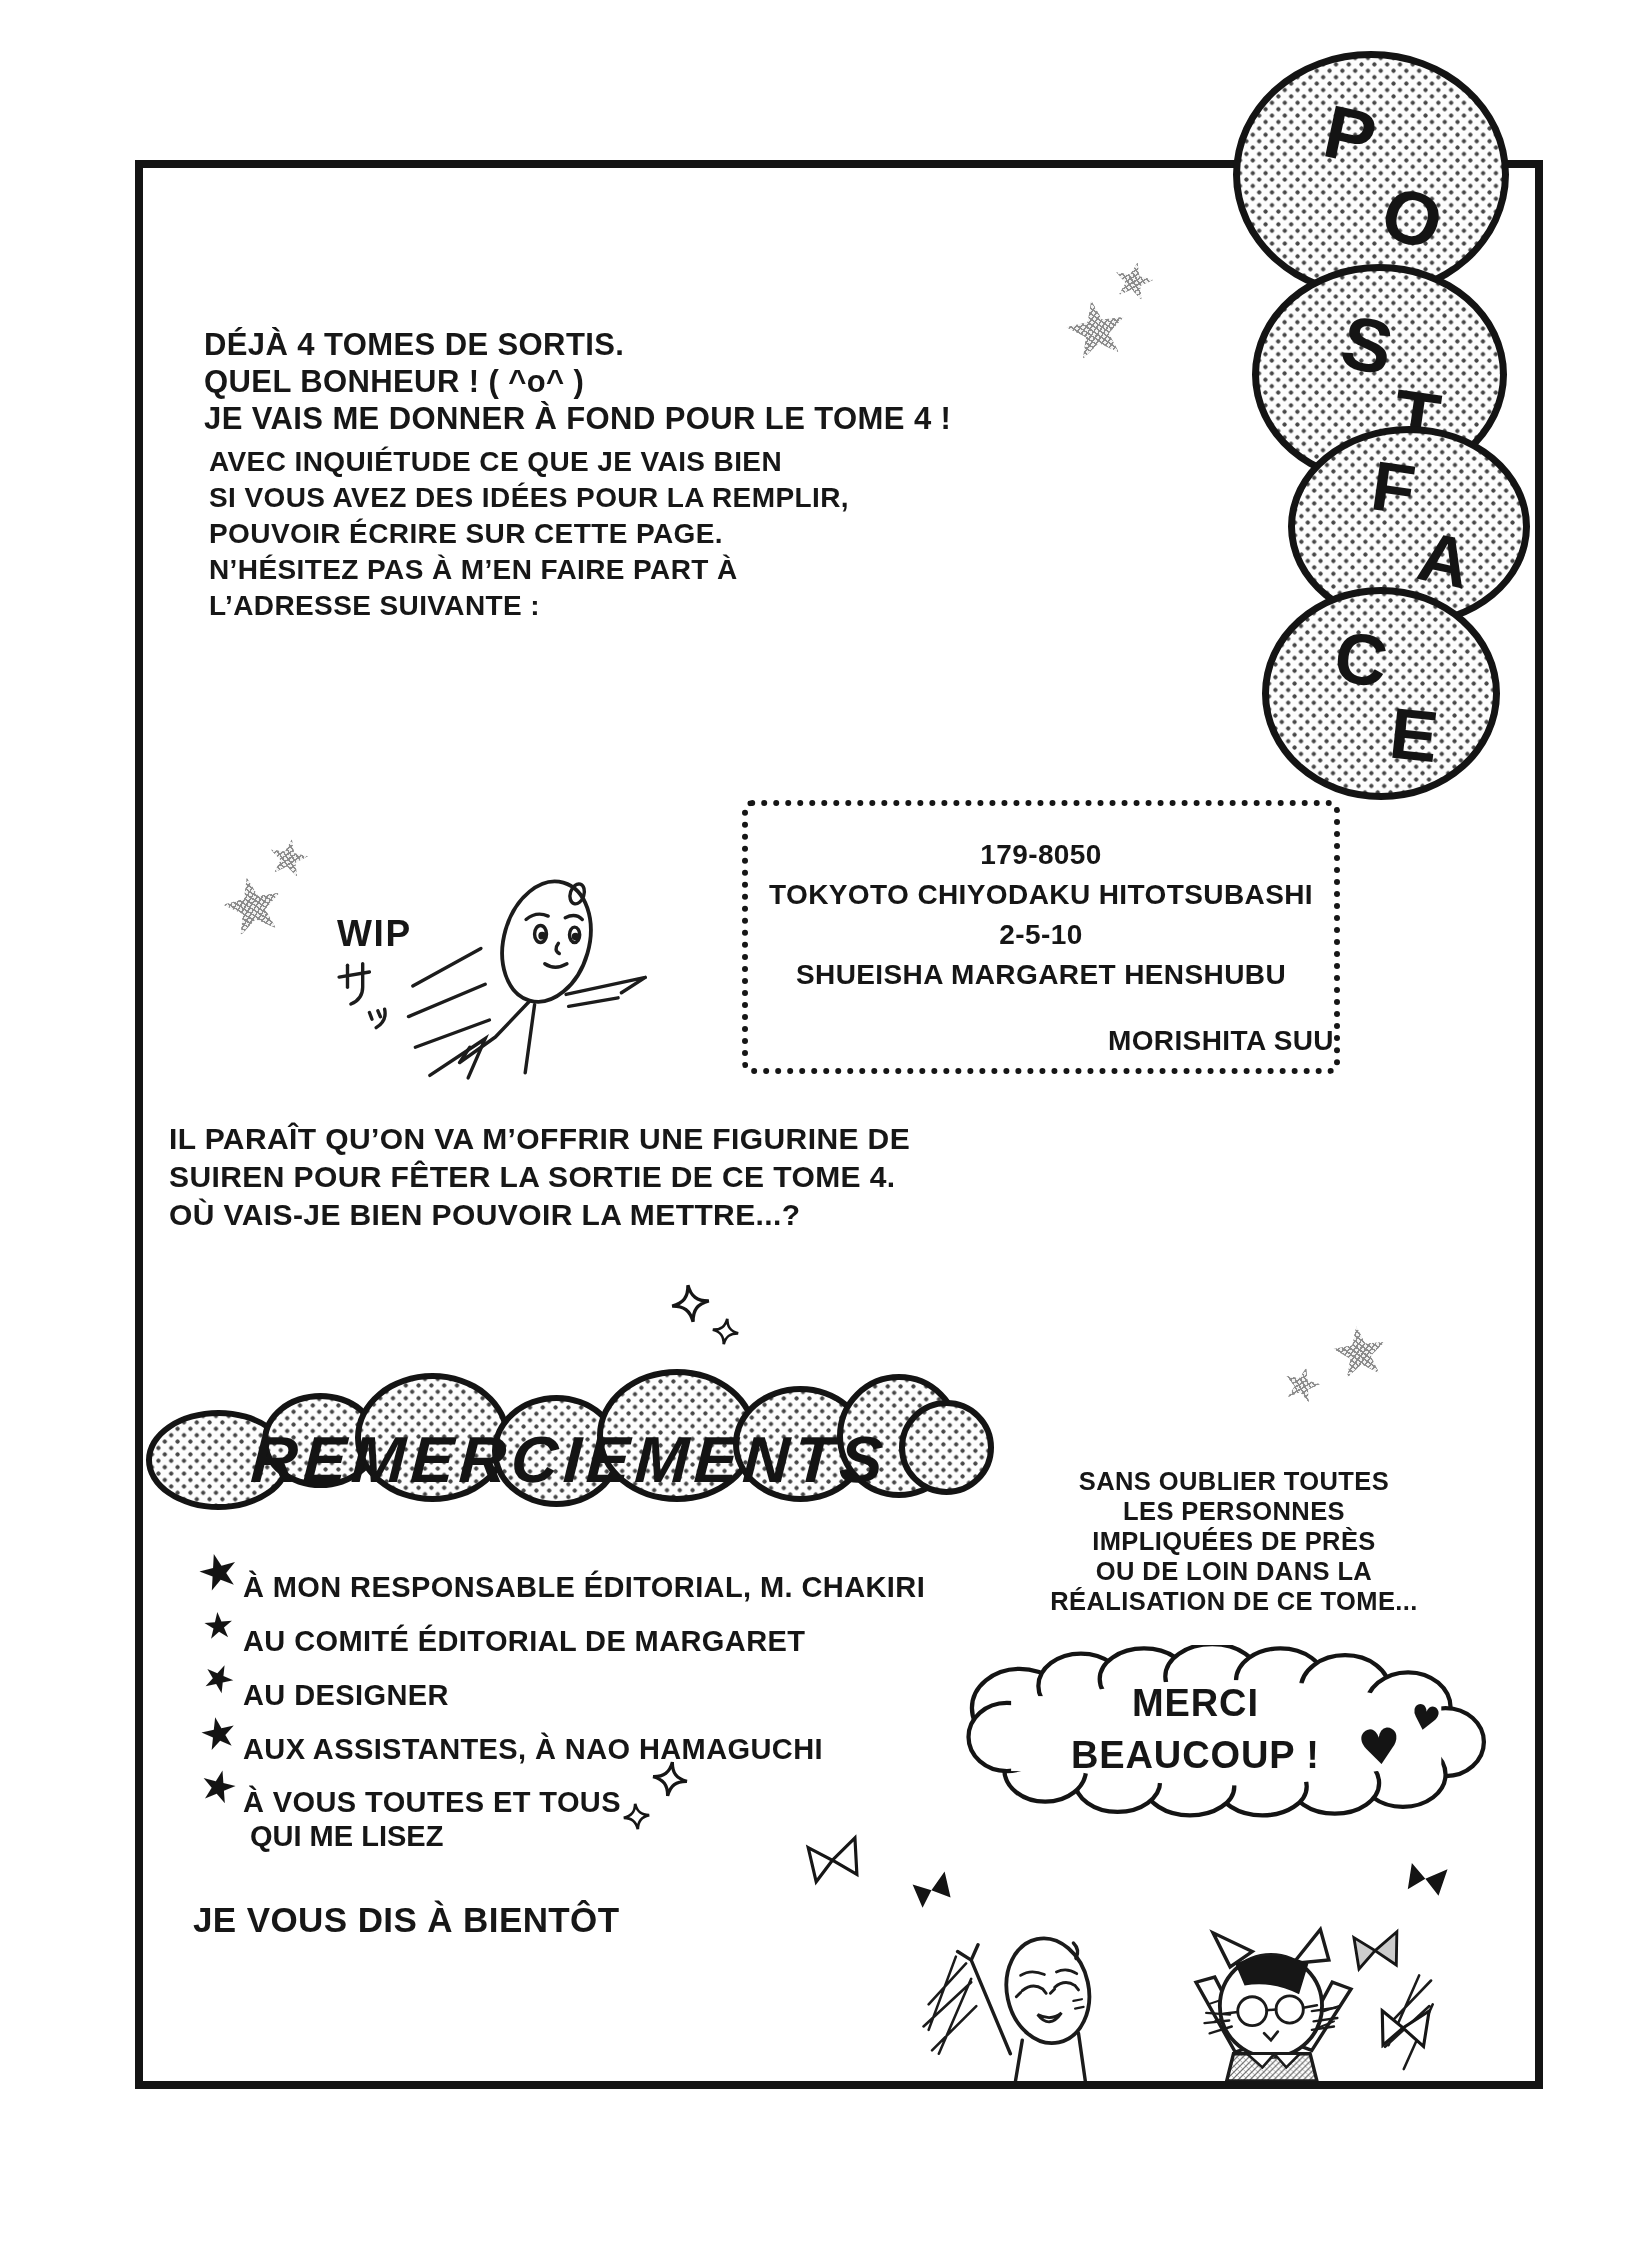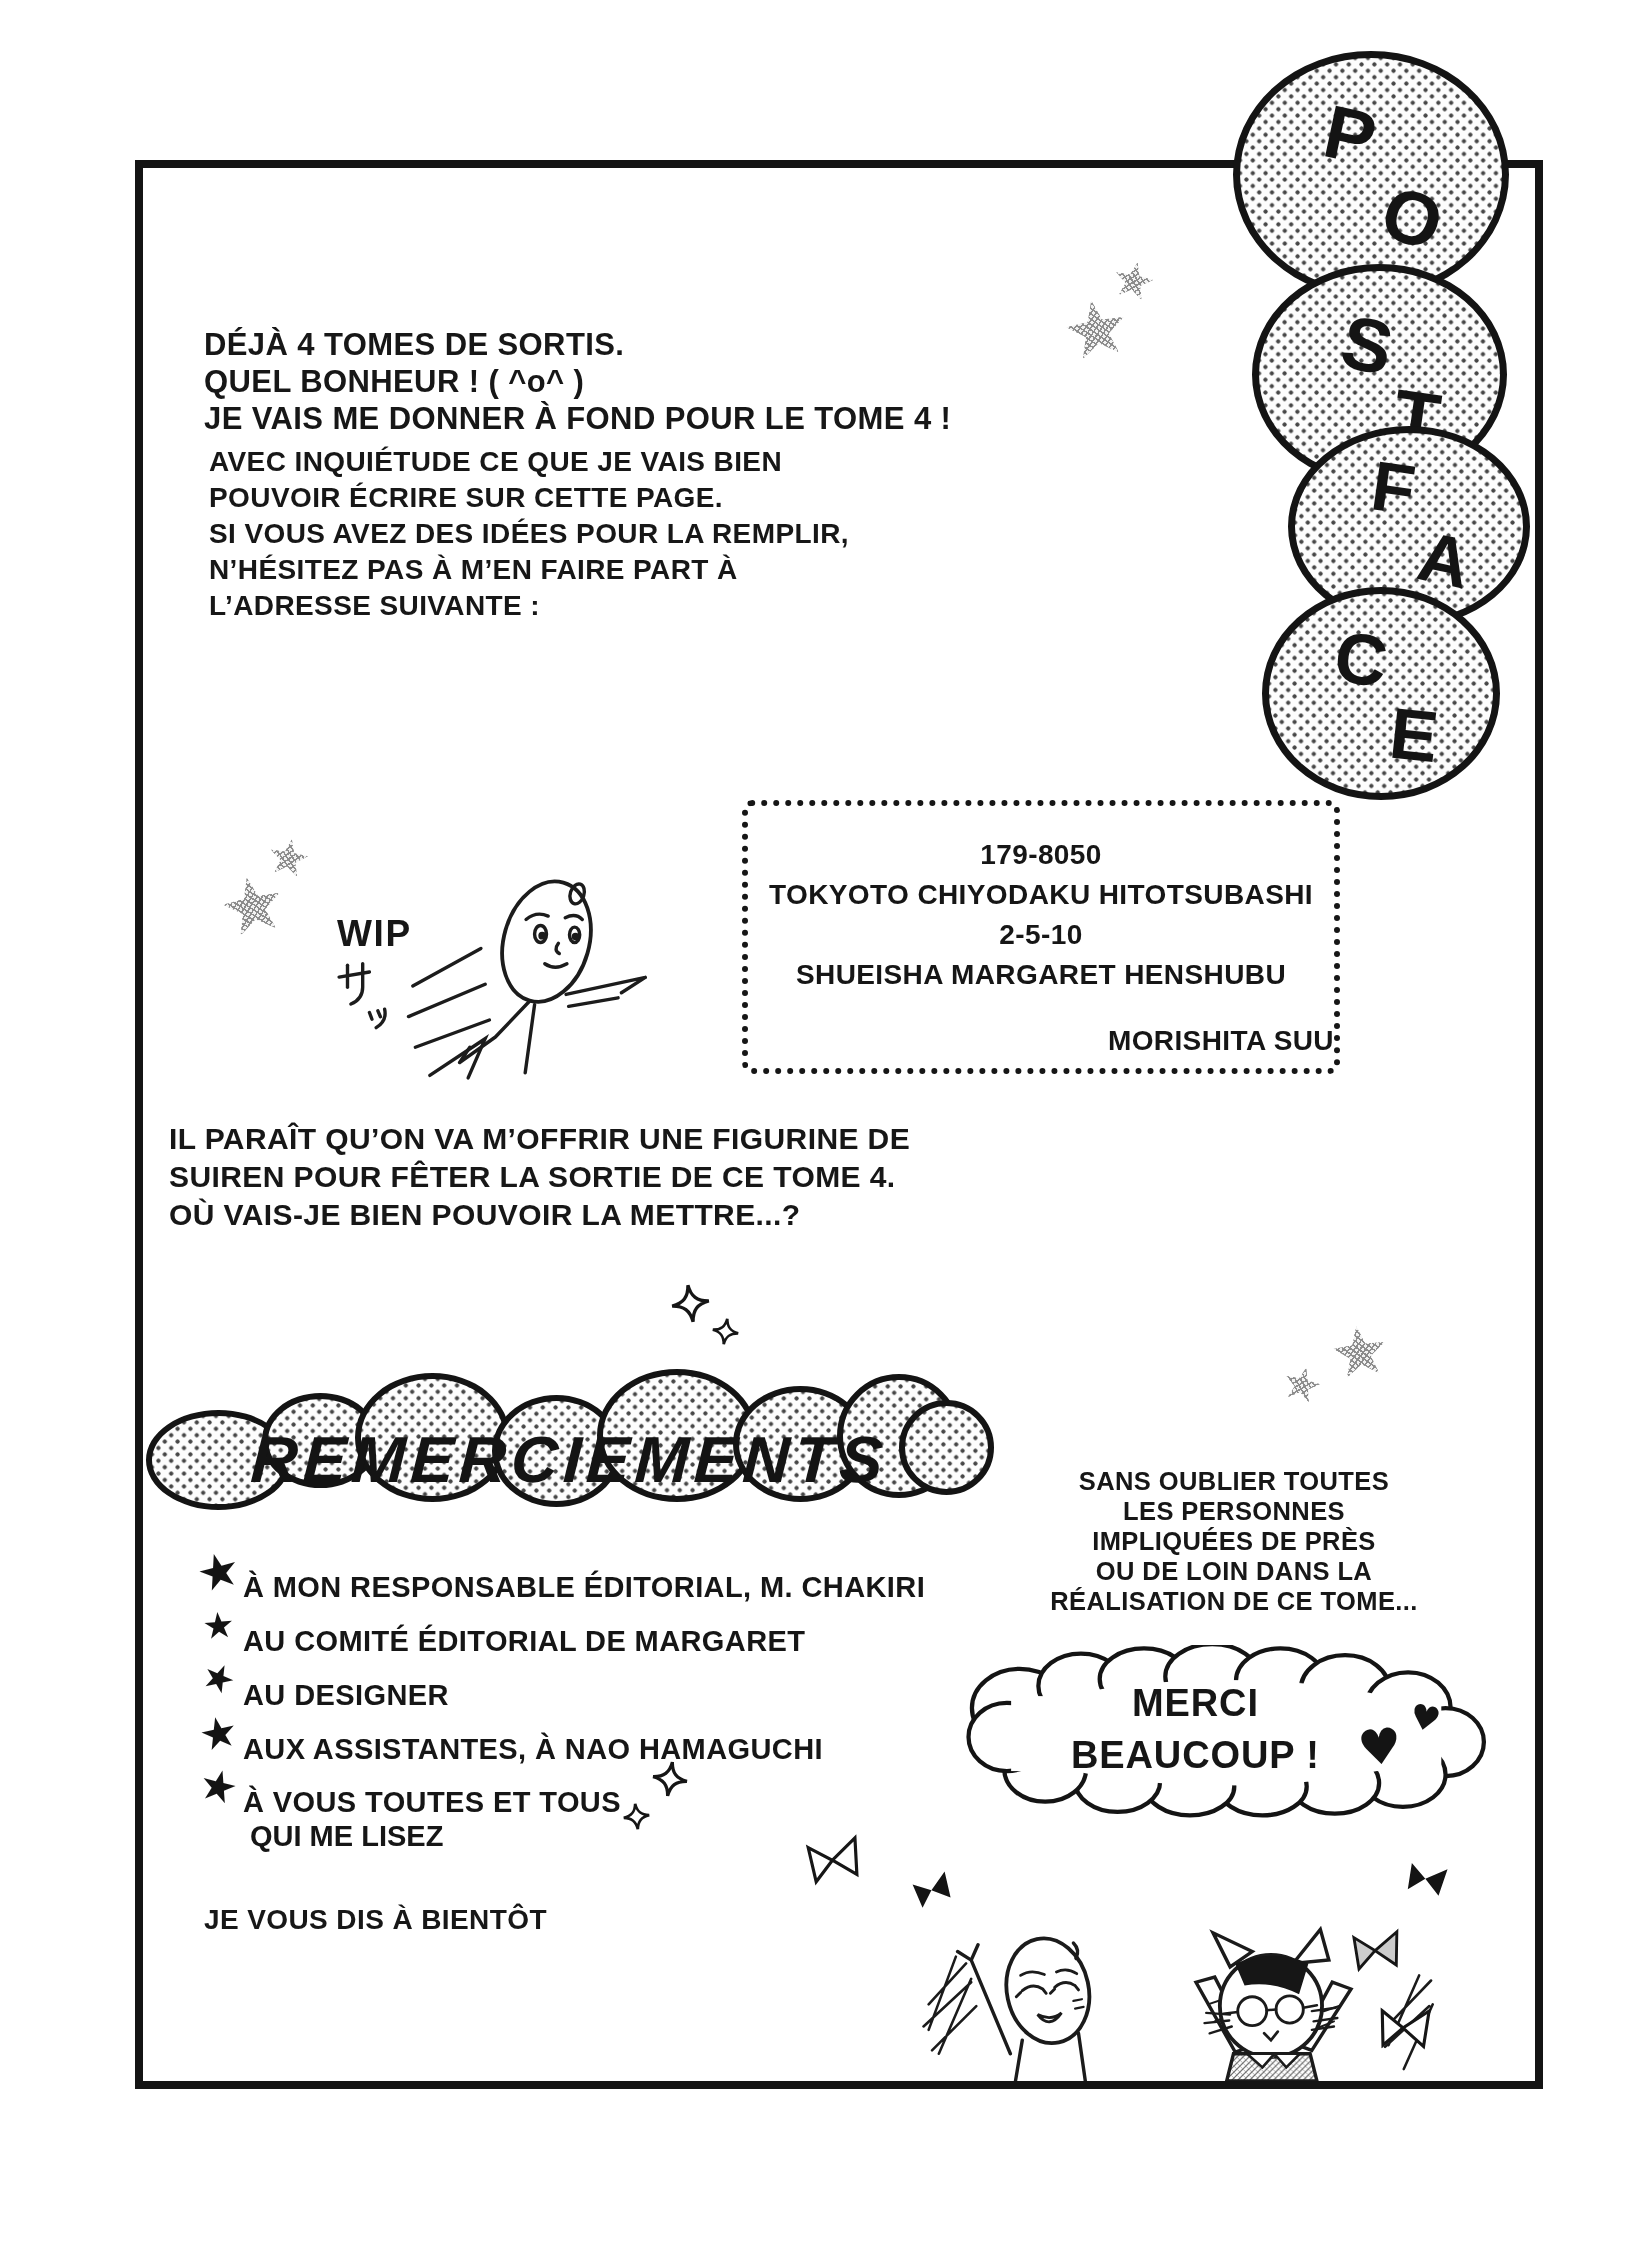--- a/index.html
+++ b/index.html
@@ -20,21 +20,21 @@
     background: transparent;
   }
 
   
   .t { position: absolute; font-weight: 700; letter-spacing: 0.4px; white-space: nowrap; color:#171717; }
   .t div { white-space: nowrap; }
 
   .intro     { left: 204px;  top: 284px;  font-size: 31px; line-height: 37px; margin-top: 42px; }
   .request   { left: 209px;  top: 444px;  font-size: 28px; line-height: 36px; }
   .figurine  { left: 169px;  top: 1120px; font-size: 30px; line-height: 38px; }
-  .outro     { left: 204px;  top: 1900px; font-size: 28px; line-height: 40px; }
+  .outro     { left: 193px;  top: 1900px; font-size: 35px; line-height: 40px; }
   .sidenote  { left: 1040px; top: 1466px; width: 388px; font-size: 25.5px; line-height: 30px; text-align: center; }
 
   
   .tone-dots {
     background-color: #fdfdfd;
     background-image:
       radial-gradient(#474747 1.8px, transparent 2.4px),
       radial-gradient(#474747 1.8px, transparent 2.4px);
     background-size: 12.8px 12.8px;
     background-position: 0 0, 6.4px 6.4px;
@@ -124,22 +124,22 @@
   </div>
 
   <div class="t intro">
     <div>DÉJÀ 4 TOMES DE SORTIS.</div>
     <div>QUEL BONHEUR ! ( ^o^ )</div>
     <div>JE VAIS ME DONNER À FOND POUR LE TOME 4 !</div>
   </div>
 
   <div class="t request">
     <div>AVEC INQUIÉTUDE CE QUE JE VAIS BIEN</div>
+    <div>SI VOUS AVEZ DES IDÉES POUR LA REMPLIR,</div>
     <div>POUVOIR ÉCRIRE SUR CETTE PAGE.</div>
-    <div>SI VOUS AVEZ DES IDÉES POUR LA REMPLIR,</div>
     <div>N’HÉSITEZ PAS À M’EN FAIRE PART À</div>
     <div>L’ADRESSE SUIVANTE :</div>
   </div>
 
   <div class="tone-star" style="left:1066px; top:300px; width:61px; height:61px; transform:rotate(-10deg);"></div>
   <div class="tone-star" style="left:1114px; top:262px; width:39px; height:39px; transform:rotate(12deg);"></div>
   <div class="tone-star" style="left:223px;  top:877px; width:60px; height:60px; transform:rotate(-12deg);"></div>
   <div class="tone-star" style="left:269px;  top:839px;  width:39px; height:39px; transform:rotate(10deg);"></div>
   <div class="tone-star" style="left:1333px; top:1326px; width:54px; height:54px; transform:rotate(-8deg);"></div>
   <div class="tone-star" style="left:1284px; top:1367px; width:36px; height:36px; transform:rotate(14deg);"></div>

